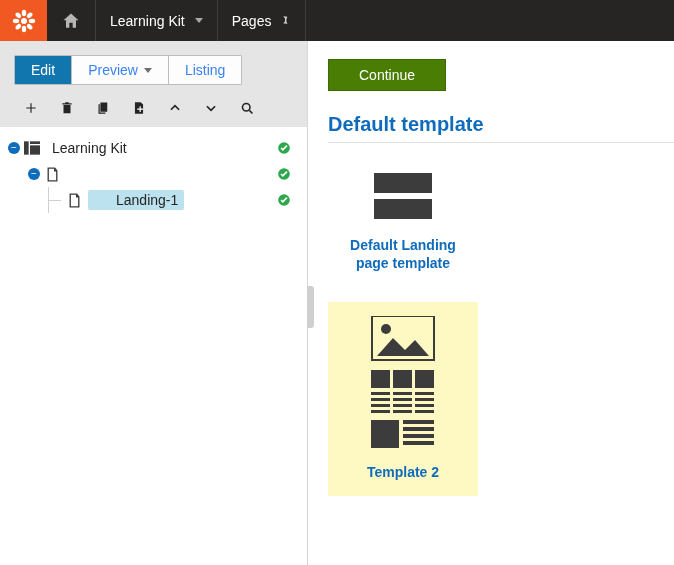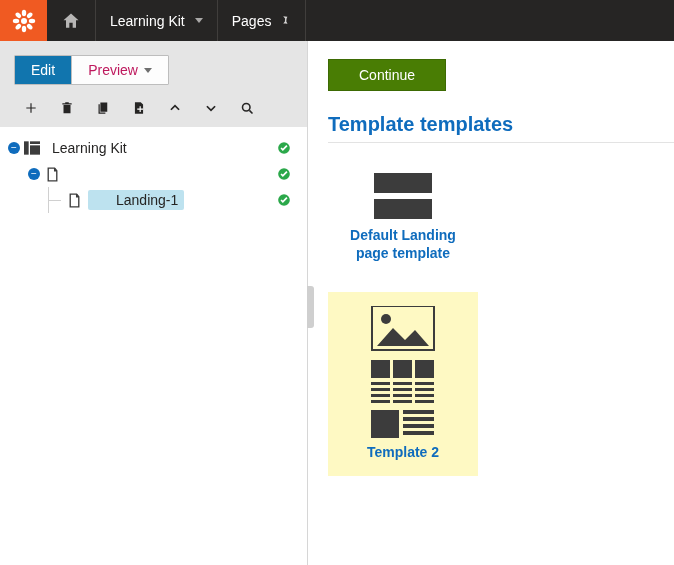--- a/index.html
+++ b/index.html
@@ -14,21 +14,21 @@
   .pin { color: #d6d5d4; font-size: 12px; }
 
   
   .layout { display: flex; height: calc(565px - 41px); }
   .leftpanel { width: 308px; border-right: 1px solid #d6d6d6; display: flex; flex-direction: column; background: #fff; position: relative; }
   .splitter-handle { position: absolute; right: -7px; top: 245px; width: 7px; height: 42px; background: #cfcfcf; border-radius: 0 3px 3px 0; }
 
   
   .modetabs-wrap { background: #e5e5e5; padding: 14px 14px 8px 14px; }
   .modetabs { display: inline-flex; border: 1px solid #bdbdbd; border-radius: 1px; overflow: hidden; background: #fff; }
-  .modetab { padding: 6px 16px; border-right: 1px solid #bdbdbd; cursor: pointer; background: #fdfdfd; display: flex; align-items: center; gap: 6px; color: #be185d;}
+  .modetab { padding: 6px 16px; border-right: 1px solid #bdbdbd; cursor: pointer; background: #fdfdfd; display: flex; align-items: center; gap: 6px; color: #3b82f6;}
   .modetab:last-child { border-right: none; }
   .modetab.active { background: #1175ae; color: #fff; }
   .modetab .dd { width: 0; height: 0; border-left: 4px solid transparent; border-right: 4px solid transparent; border-top: 5px solid #6f6f6f; }
 
   
   .toolbar { display: flex; gap: 18px; padding: 6px 14px 10px 22px; background: #e5e5e5; align-items: center; }
   .tool { width: 18px; height: 18px; display: flex; align-items: center; justify-content: center; cursor: pointer; color: #262524; }
 
   
   .tree { padding: 8px 10px 0 4px; flex: 1; overflow: auto; background: #fff; }
@@ -44,21 +44,21 @@
   .tree-connector { width: 16px; height: 26px; position: absolute; left: 44px; border-left: 1px solid #d0d0d0; }
   .tree-connector::after { content: ""; position: absolute; top: 13px; left: 0; width: 12px; border-top: 1px solid #d0d0d0; }
 
   
   .rightpanel { flex: 1; padding: 18px 0 18px 20px; overflow: auto; }
   .btn-primary { background: #497d04; color: #fff; border: 1px solid #3d6a03; padding: 7px 30px; font-size: 14px; cursor: pointer; }
   .section-title { color: #0f6cbd; font-size: 20px; font-weight: 600; margin-top: 22px; padding-bottom: 6px; border-bottom: 1px solid #e3e3e3; }
 
   .template-card { width: 150px; text-align: center; padding: 14px 8px; margin-top: 16px; cursor: pointer; }
   .template-card.selected { background: #fef9c3; }
-  .template-card .cap { color: #0f6cbd; font-weight: 600; font-size: 14px; line-height: 1.3; }
+  .template-card .cap { color: #0f6cbd; font-weight: 600; font-size: 14px; margin-top: 10px; line-height: 1.3; }
   .thumb { display: inline-block; }
 </style>
 </head>
 <body>
 
 <div class="topbar">
   <div class="topbar-appicon">
     <svg width="24" height="24" viewBox="0 0 24 24">
         <g fill="#fff">
           <circle cx="12" cy="12" r="3"></circle>
@@ -97,20 +97,23 @@
   <div class="leftpanel">
     <div class="modetabs-wrap">
       <div class="modetabs">
         <div class="modetab active">
           <span>Edit</span>
         </div>
         <div class="modetab">
           <span>Preview</span>
           <span class="dd"></span>
         </div>
+        <div class="modetab">
+          <span>Listing</span>
+        </div>
       </div>
     </div>
 
     <div class="toolbar">
       <div class="tool">
         <svg width="14" height="14" viewBox="0 0 24 24" fill="#262524">
             <path d="M11 4h2v7h7v2h-7v7h-2v-7H4v-2h7z"></path>
           </svg>
       </div>
       <div class="tool">
@@ -199,21 +202,21 @@
         </span>
       </div>
     </div>
 
     <div class="splitter-handle"></div>
   </div>
 
   <div class="rightpanel">
     <button class="btn-primary">Continue</button>
 
-    <div class="section-title">Template templates</div>
+    <div class="section-title">Default template</div>
 
     <div class="template-card">
       <span class="thumb">
         <svg width="58" height="50" viewBox="0 0 58 50">
             <rect x="0" y="0" width="58" height="20" fill="#3c3c3c"></rect>
             <rect x="0" y="26" width="58" height="20" fill="#3c3c3c"></rect>
           </svg>
       </span>
       <div class="cap">Default Landing page template</div>
     </div>

